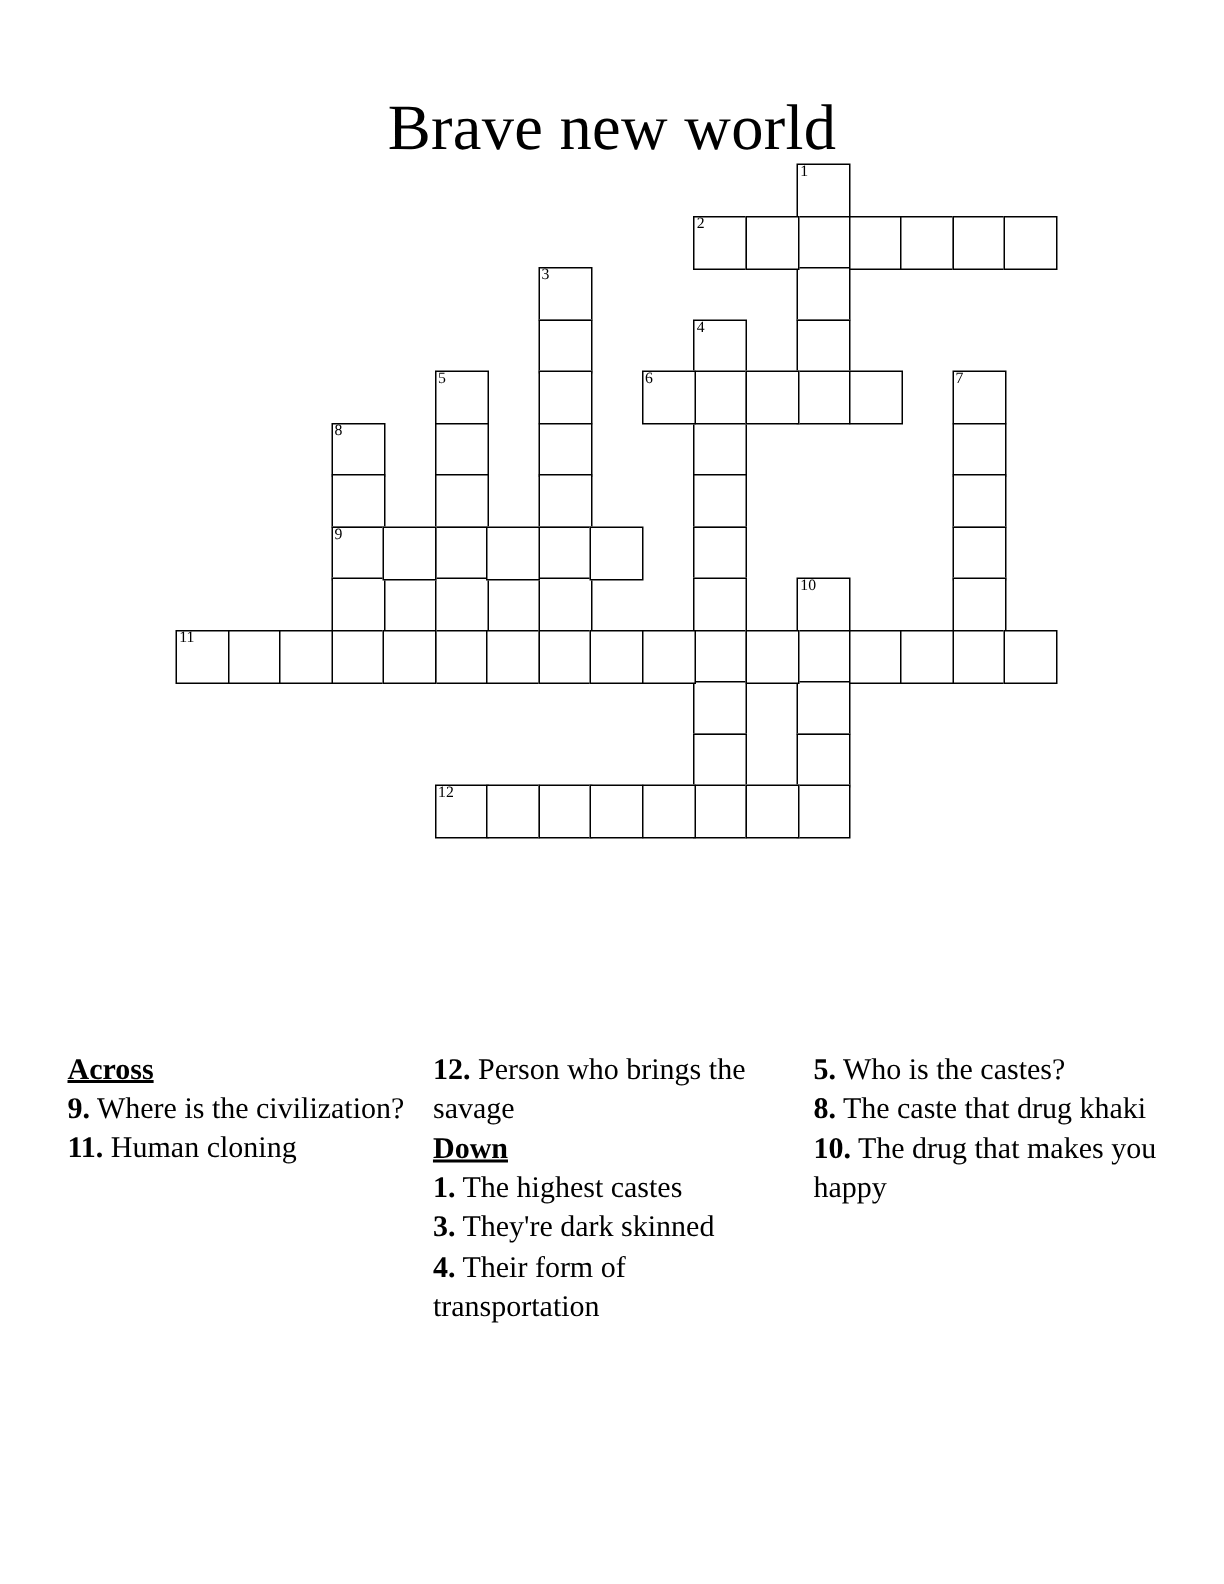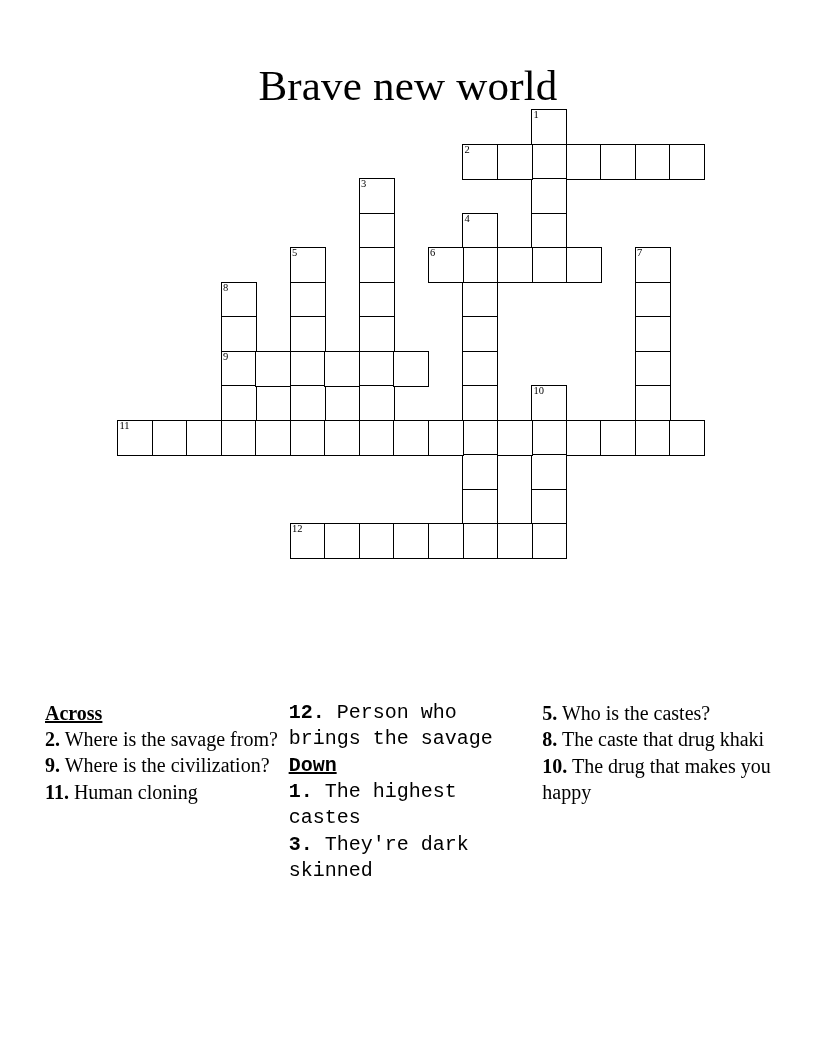--- a/index.html
+++ b/index.html
@@ -61,21 +61,21 @@
     height: 300px;
     display: flex;
     flex-direction: row;
     align-items: flex-start;
     padding: 0 40px 0 45px;
   }
   .clue-column {
     width: 240px;
     margin-right: 5px;
   }
-  .clue-column:nth-child(2) { padding-left: 0px; font-family: Liberation Mono, monospace; }
+  .clue-column:nth-child(2) { padding-left: 0px; }
   .clue-column:nth-child(3) { padding-left: 10px; }
   .clue-heading {
     font-size: 20px;
     font-weight: bold;
     text-decoration: underline;
     line-height: 1.30;
     margin: 0 0 0px 0;
   }
   .clue-item {
     font-size: 20px;
@@ -188,28 +188,28 @@
     <div class="cell" style="left: 324px; top: 523px;"></div>
     <div class="cell" style="left: 358.5px; top: 523px;"></div>
     <div class="cell" style="left: 393px; top: 523px;"></div>
     <div class="cell" style="left: 427.5px; top: 523px;"></div>
     <div class="cell" style="left: 496.5px; top: 523px;"></div>
   </div>
 
 <div id="clues">
   <div class="clue-column">
       <div class="clue-heading">Across</div>
-      <p class="clue-item"><span class="clue-num">2.</span><span> Where is the savage from?</span></p>
       <p class="clue-item"><span class="clue-num">9.</span><span> Where is the civilization?</span></p>
       <p class="clue-item"><span class="clue-num">11.</span><span> Human cloning</span></p>
     </div>
   <div class="clue-column">
       <p class="clue-item"><span class="clue-num">12.</span><span> Person who brings the savage</span></p>
       <div class="clue-heading">Down</div>
       <p class="clue-item"><span class="clue-num">1.</span><span> The highest castes</span></p>
       <p class="clue-item"><span class="clue-num">3.</span><span> They're dark skinned</span></p>
+      <p class="clue-item"><span class="clue-num">4.</span><span> Their form of transportation</span></p>
     </div>
   <div class="clue-column">
       <p class="clue-item"><span class="clue-num">5.</span><span> Who is the castes?</span></p>
       <p class="clue-item"><span class="clue-num">8.</span><span> The caste that drug khaki</span></p>
       <p class="clue-item"><span class="clue-num">10.</span><span> The drug that makes you happy</span></p>
     </div>
 </div>
 
 </body></html>

